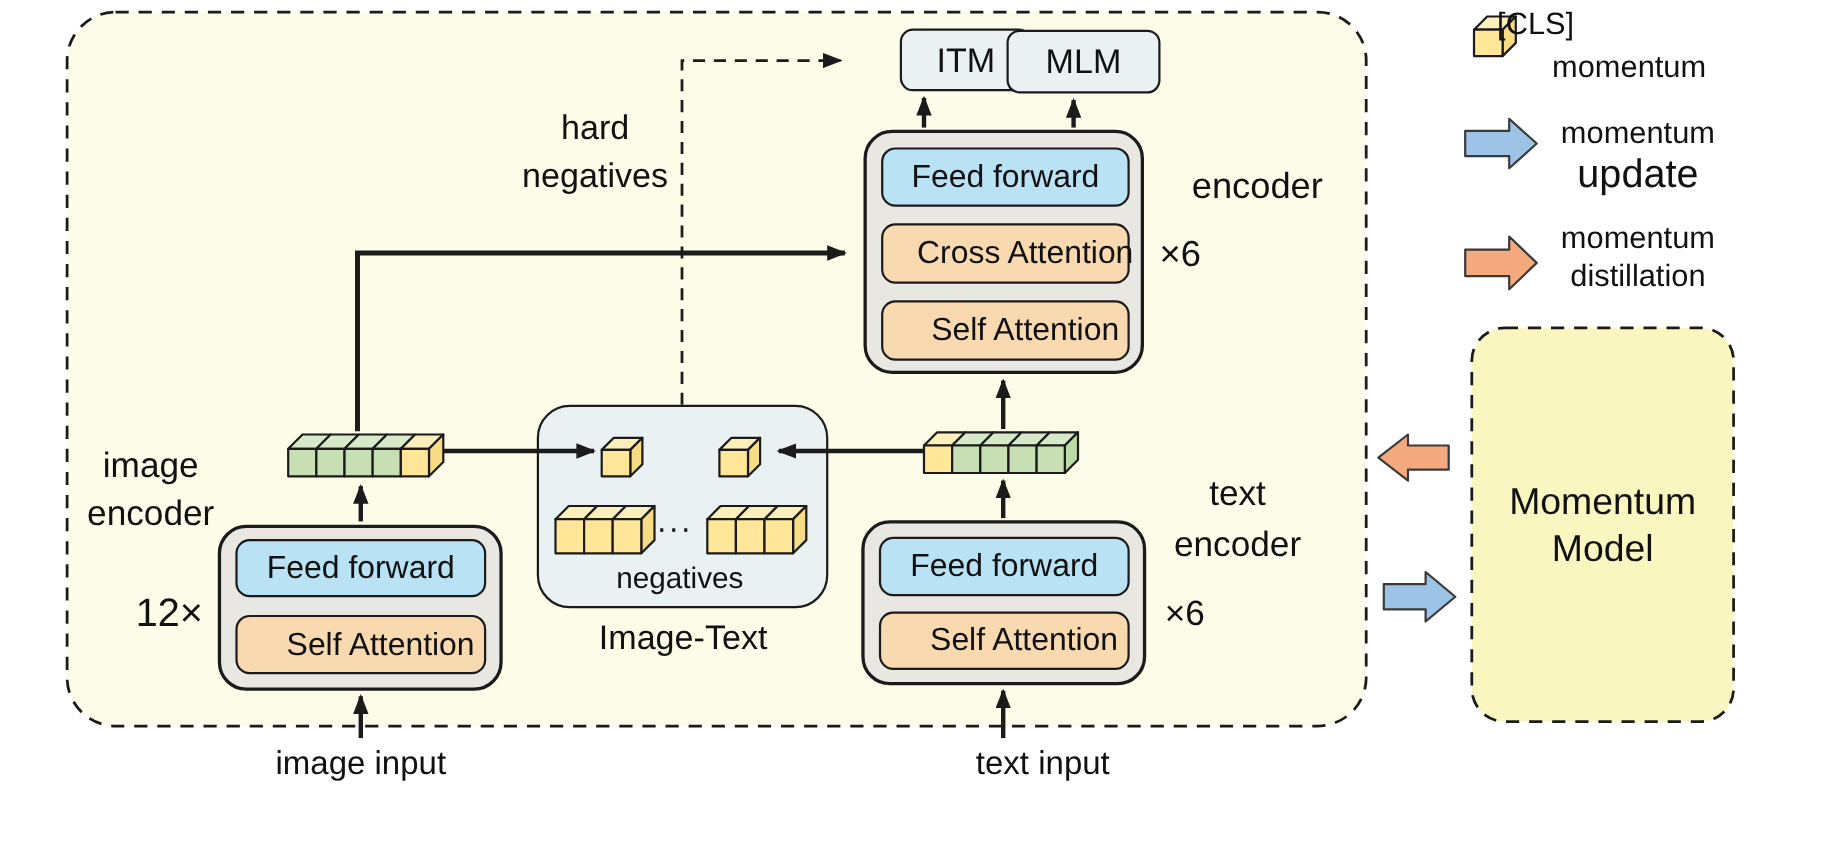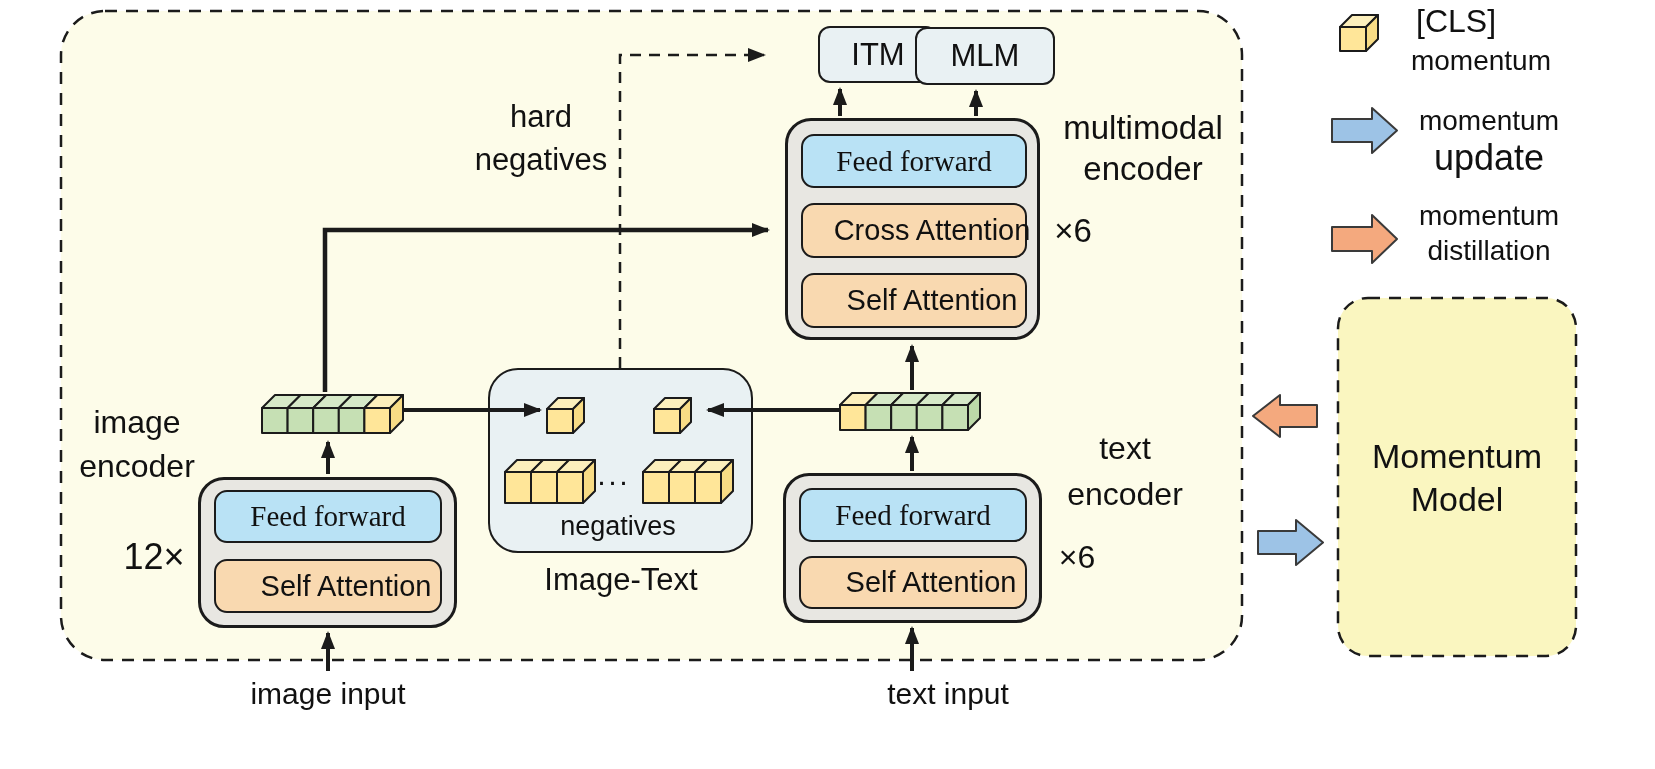--- a/index.html
+++ b/index.html
@@ -12,21 +12,21 @@
   #fg-layer{z-index:2;pointer-events:none;}
   .block{position:absolute;z-index:1;box-sizing:border-box;}
   .outer{
     background:var(--panel-gray);border:3px solid var(--line-black);border-radius:26px;
   }
   .layer-box{
     position:absolute;box-sizing:border-box;border:2.5px solid var(--line-black);
     border-radius:13px;display:flex;align-items:center;justify-content:center;
     font-size:29px;white-space:nowrap;
   }
-  .blue{background:var(--layer-blue);font-family:Liberation Serif, serif;}
+  .blue{background:var(--layer-blue);}
   .orange{background:var(--layer-orange);padding-left:36px;}
   .head-box{
     position:absolute;z-index:1;box-sizing:border-box;background:var(--head-bg);
     border:2.5px solid var(--line-black);border-radius:12px;
     display:flex;align-items:center;justify-content:center;font-size:31px;
   }
   .itc-box{
     position:absolute;z-index:1;box-sizing:border-box;background:var(--head-bg);
     border:2.5px solid var(--line-black);border-radius:30px;
   }
@@ -153,21 +153,20 @@
     <polygon points="1332,119 1372,119 1372,108 1397,130.5 1372,153 1372,142 1332,142" fill="var(--arrow-blue)" stroke="#3a3a3a" stroke-width="2" stroke-linejoin="round"></polygon>
     <polygon points="1332,227 1372,227 1372,215 1397,239 1372,263 1372,251 1332,251" fill="var(--arrow-orange)" stroke="#3a3a3a" stroke-width="2" stroke-linejoin="round"></polygon>
 
     <polygon points="1317,405 1280,405 1280,395 1253,416 1280,437 1280,427 1317,427" fill="var(--arrow-orange)" stroke="#3a3a3a" stroke-width="2" stroke-linejoin="round"></polygon>
     <polygon points="1258,531 1296,531 1296,520 1323,542.5 1296,565 1296,554 1258,554" fill="var(--arrow-blue)" stroke="#3a3a3a" stroke-width="2" stroke-linejoin="round"></polygon>
   </svg>
 
   <div class="lbl" style="left:541px;top:117px;font-size:31px">hard</div>
   <div class="lbl" style="left:541px;top:160px;font-size:31px">negatives</div>
 
-  <div class="lbl" style="left:1143px;top:128px;font-size:33px">multimodal</div>
   <div class="lbl" style="left:1143px;top:169px;font-size:33px">encoder</div>
   <div class="lbl" style="left:1073px;top:231px;font-size:33px">×6</div>
 
   <div class="lbl" style="left:137px;top:423px;font-size:32px">image</div>
   <div class="lbl" style="left:137px;top:467px;font-size:32px">encoder</div>
   <div class="lbl" style="left:154px;top:557px;font-size:36px">12×</div>
 
   <div class="lbl" style="left:1125px;top:449px;font-size:32px">text</div>
   <div class="lbl" style="left:1125px;top:495px;font-size:32px">encoder</div>
   <div class="lbl" style="left:1077px;top:558px;font-size:32px">×6</div>
@@ -175,20 +174,20 @@
   <div class="lbl" style="left:613px;top:481px;font-size:30px;letter-spacing:1px">···</div>
   <div class="lbl" style="left:618px;top:526px;font-size:27px">negatives</div>
   <div class="lbl" style="left:621px;top:580px;font-size:31px">Image-Text</div>
 
   <div class="lbl" style="left:328px;top:694px;font-size:30px">image input</div>
   <div class="lbl" style="left:948px;top:694px;font-size:30px">text input</div>
 
   <div class="lbl" style="left:1457px;top:457px;font-size:34px">Momentum</div>
   <div class="lbl" style="left:1457px;top:500px;font-size:34px">Model</div>
 
-  <div class="lbl" style="left:1456px;top:22px;font-size:32px">[CLS]</div>
+  <div class="lbl" style="left:1396px;top:22px;font-size:28px">[CLS]</div>
   <div class="lbl" style="left:1481px;top:61px;font-size:28px">momentum</div>
   <div class="lbl" style="left:1489px;top:121px;font-size:28px">momentum</div>
   <div class="lbl" style="left:1489px;top:158px;font-size:36px">update</div>
   <div class="lbl" style="left:1489px;top:216px;font-size:28px">momentum</div>
   <div class="lbl" style="left:1489px;top:251px;font-size:28px">distillation</div>
 
 </div>
 
 </body></html>

